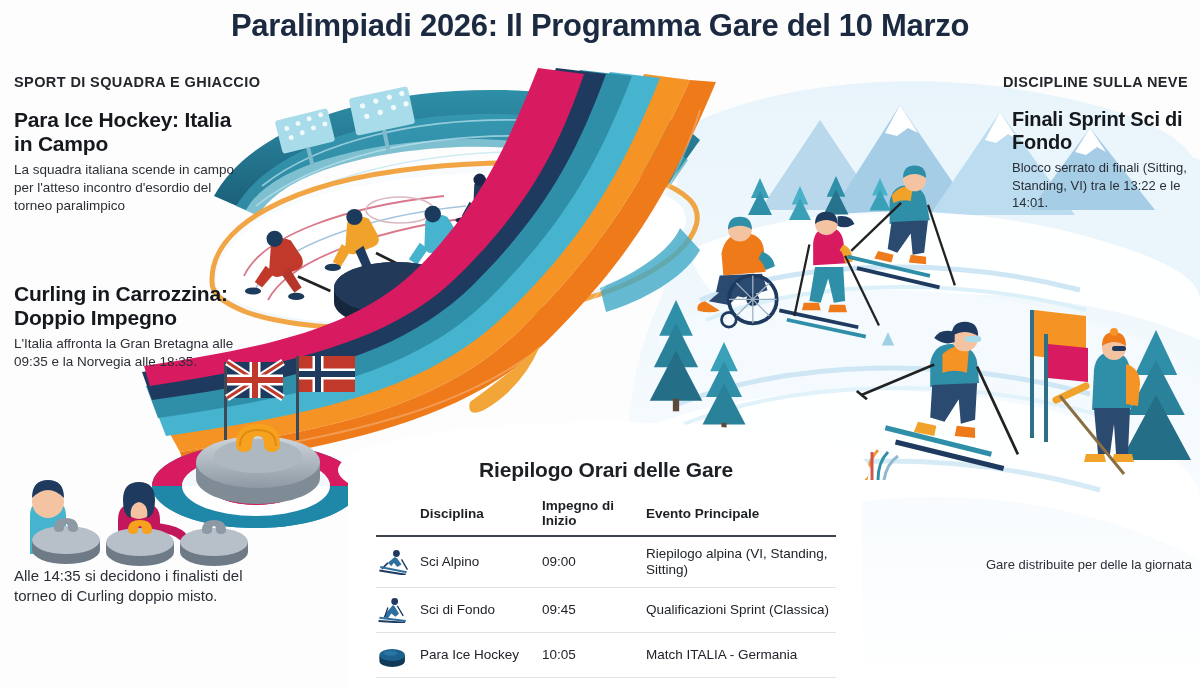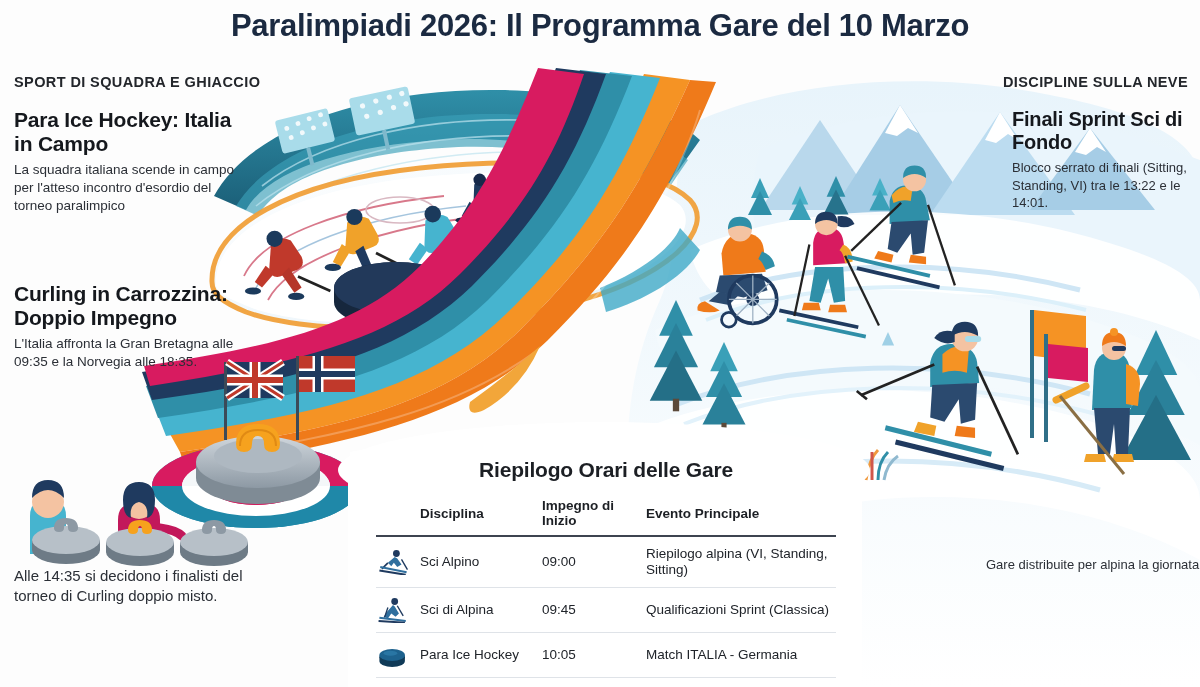--- a/index.html
+++ b/index.html
@@ -496,21 +496,21 @@
     <div class="blk" id="b-semi">
       <p>Alle 14:35 si decidono i finalisti del torneo di Curling doppio misto.</p>
     </div>
 
     <div class="blk r" id="b-fondo">
       <h3>Finali Sprint Sci di Fondo</h3>
       <p>Blocco serrato di finali (Sitting, Standing, VI) tra le 13:22 e le 14:01.</p>
     </div>
 
     <div class="blk r" id="b-alpina">
-      <p>Gare distribuite per alpina la giornata</p>
+      <p>Gare distribuite per delle la giornata</p>
     </div>
 
     <div id="card">
       <div class="card-title">Riepilogo Orari delle Gare</div>
       <table id="sched">
         <thead>
           <tr>
             <th class="c-ico"></th>
             <th class="c-disc">Disciplina</th>
             <th class="c-time">Impegno di Inizio</th>
@@ -543,21 +543,21 @@
                 <svg viewBox="0 0 40 30" width="34" height="26">
                   <circle cx="22" cy="5" r="4" fill="#1f3a5f"></circle>
                   <path d="M20 9 l-7 8 l-4 6 l5 2 l4 -6 l5 4 l4 -4 l-5 -8 Z" fill="#2f6f9e"></path>
                   <path d="M25 10 L32 22" stroke="#1f3a5f" stroke-width="1.6" fill="none"></path>
                   <path d="M14 12 L10 24" stroke="#1f3a5f" stroke-width="1.6" fill="none"></path>
                   <path d="M4 24 L35 28" stroke="#2f6f9e" stroke-width="2.4" fill="none"></path>
                   <path d="M3 28 L34 30" stroke="#1f3a5f" stroke-width="2.2" fill="none"></path>
                 </svg>
               </span>
             </td>
-            <td class="c-disc">Sci di Alpina</td>
+            <td class="c-disc">Sci di Fondo</td>
             <td class="c-time">09:45</td>
             <td class="c-evt">Qualificazioni Sprint (Classica)</td>
           </tr>
 
           <tr>
             <td class="c-ico">
               <span class="ico-wrap">
                 <svg viewBox="0 0 40 30" width="34" height="26">
                   <ellipse cx="19" cy="17" rx="15" ry="7" fill="#14486b"></ellipse>
                   <path d="M4 17 L4 22 A15 7 0 0 0 34 22 L34 17 Z" fill="#103a57"></path>

